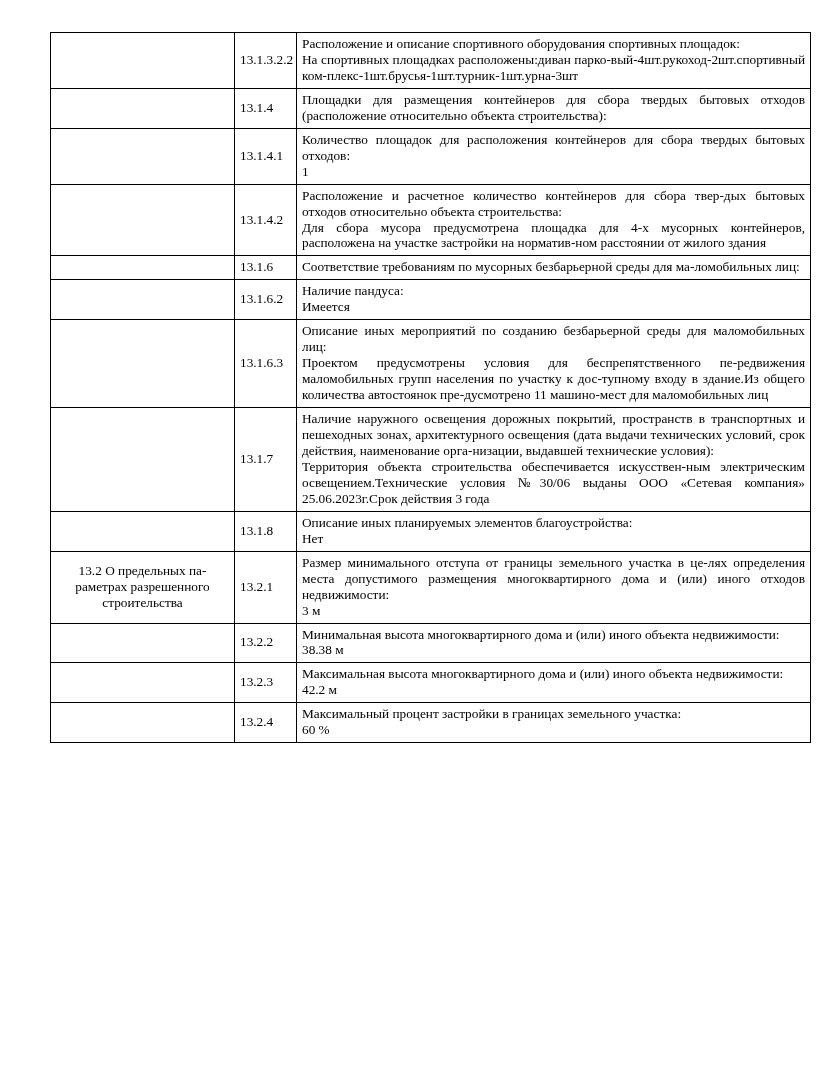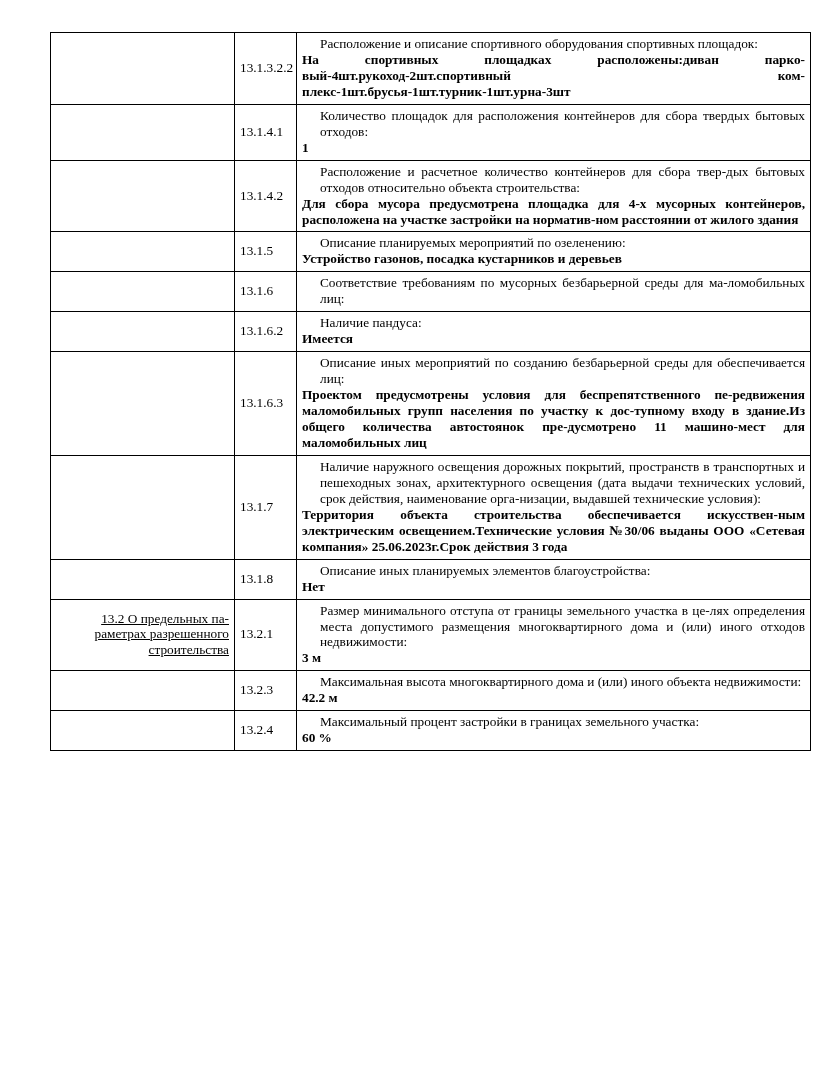--- a/index.html
+++ b/index.html
@@ -32,41 +32,39 @@
     vertical-align: middle;
     padding: 3px 5px 4px 5px;
   }
   col.c-section { width: 184px; }
   col.c-index   { width: 62px; }
   col.c-content { width: 514px; }
 
   td.section-cell {
     vertical-align: top;
     padding-top: 6px;
-    text-align: right;
-    text-decoration: underline;
+    text-align: center;
   }
   td.index-cell {
     text-align: left;
     vertical-align: middle;
     white-space: nowrap;
   }
   td.content-cell {
     text-align: left;
   }
   .q {
     display: block;
     text-align: justify;
     text-justify: inter-word;
     hyphens: manual;
-    margin-left: 18px;
   }
   .a {
     display: block;
-    font-weight: bold;
+    font-weight: normal;
     text-align: justify;
     text-justify: inter-word;
   }
 </style>
 </head>
 <body>
 
 <div class="page">
   <table class="doc-table">
     <colgroup>
@@ -78,47 +76,47 @@
 
       <tr>
         <td class="section-cell"></td>
         <td class="index-cell">13.1.3.2.2</td>
         <td class="content-cell">
           <span class="q">Расположение и описание спортивного оборудования спортивных площадок:</span>
           <span class="a">На спортивных площадках расположены:диван парко-вый-4шт.рукоход-2шт.спортивный ком-плекс-1шт.брусья-1шт.турник-1шт.урна-3шт</span>
         </td>
       </tr>
 
+      <tr>
+        <td class="section-cell"></td>
+        <td class="index-cell">13.1.4</td>
+        <td class="content-cell">
+          <span class="q">Площадки для размещения контейнеров для сбора твердых бытовых отходов (расположение относительно объекта строительства):</span>
+
+        </td>
+      </tr>
 
       <tr>
         <td class="section-cell"></td>
         <td class="index-cell">13.1.4.1</td>
         <td class="content-cell">
           <span class="q">Количество площадок для расположения контейнеров для сбора твердых бытовых отходов:</span>
           <span class="a">1</span>
         </td>
       </tr>
 
       <tr>
         <td class="section-cell"></td>
         <td class="index-cell">13.1.4.2</td>
         <td class="content-cell">
           <span class="q">Расположение и расчетное количество контейнеров для сбора твер-дых бытовых отходов относительно объекта строительства:</span>
           <span class="a">Для сбора мусора предусмотрена площадка для 4-х мусорных контейнеров, расположена на участке застройки на норматив-ном расстоянии от жилого здания</span>
         </td>
       </tr>
 
-      <tr>
-        <td class="section-cell"></td>
-        <td class="index-cell">13.1.5</td>
-        <td class="content-cell">
-          <span class="q">Описание планируемых мероприятий по озеленению:</span>
-          <span class="a">Устройство газонов, посадка кустарников и деревьев</span>
-        </td>
-      </tr>
 
       <tr>
         <td class="section-cell"></td>
         <td class="index-cell">13.1.6</td>
         <td class="content-cell">
           <span class="q">Соответствие требованиям по мусорных безбарьерной среды для ма-ломобильных лиц:</span>
 
         </td>
       </tr>
 
@@ -129,21 +127,21 @@
         <td class="content-cell">
           <span class="q">Наличие пандуса:</span>
           <span class="a">Имеется</span>
         </td>
       </tr>
 
       <tr>
         <td class="section-cell"></td>
         <td class="index-cell">13.1.6.3</td>
         <td class="content-cell">
-          <span class="q">Описание иных мероприятий по созданию безбарьерной среды для обеспечивается лиц:</span>
+          <span class="q">Описание иных мероприятий по созданию безбарьерной среды для маломобильных лиц:</span>
           <span class="a">Проектом предусмотрены условия для беспрепятственного пе-редвижения маломобильных групп населения по участку к дос-тупному входу в здание.Из общего количества автостоянок пре-дусмотрено 11 машино-мест для маломобильных лиц</span>
         </td>
       </tr>
 
       <tr>
         <td class="section-cell"></td>
         <td class="index-cell">13.1.7</td>
         <td class="content-cell">
           <span class="q">Наличие наружного освещения дорожных покрытий, пространств в транспортных и пешеходных зонах, архитектурного освещения (дата выдачи технических условий, срок действия, наименование орга-низации, выдавшей технические условия):</span>
           <span class="a">Территория объекта строительства обеспечивается искусствен-ным электрическим освещением.Технические условия №30/06 выданы ООО «Сетевая компания» 25.06.2023г.Срок действия 3 года</span>
@@ -161,20 +159,28 @@
 
       <tr>
         <td class="section-cell">13.2 О предельных па-раметрах разрешенного строительства</td>
         <td class="index-cell">13.2.1</td>
         <td class="content-cell">
           <span class="q">Размер минимального отступа от границы земельного участка в це-лях определения места допустимого размещения многоквартирного дома и (или) иного отходов недвижимости:</span>
           <span class="a">3 м</span>
         </td>
       </tr>
 
+      <tr>
+        <td class="section-cell"></td>
+        <td class="index-cell">13.2.2</td>
+        <td class="content-cell">
+          <span class="q">Минимальная высота многоквартирного дома и (или) иного объекта недвижимости:</span>
+          <span class="a">38.38 м</span>
+        </td>
+      </tr>
 
       <tr>
         <td class="section-cell"></td>
         <td class="index-cell">13.2.3</td>
         <td class="content-cell">
           <span class="q">Максимальная высота многоквартирного дома и (или) иного объекта недвижимости:</span>
           <span class="a">42.2 м</span>
         </td>
       </tr>
 

